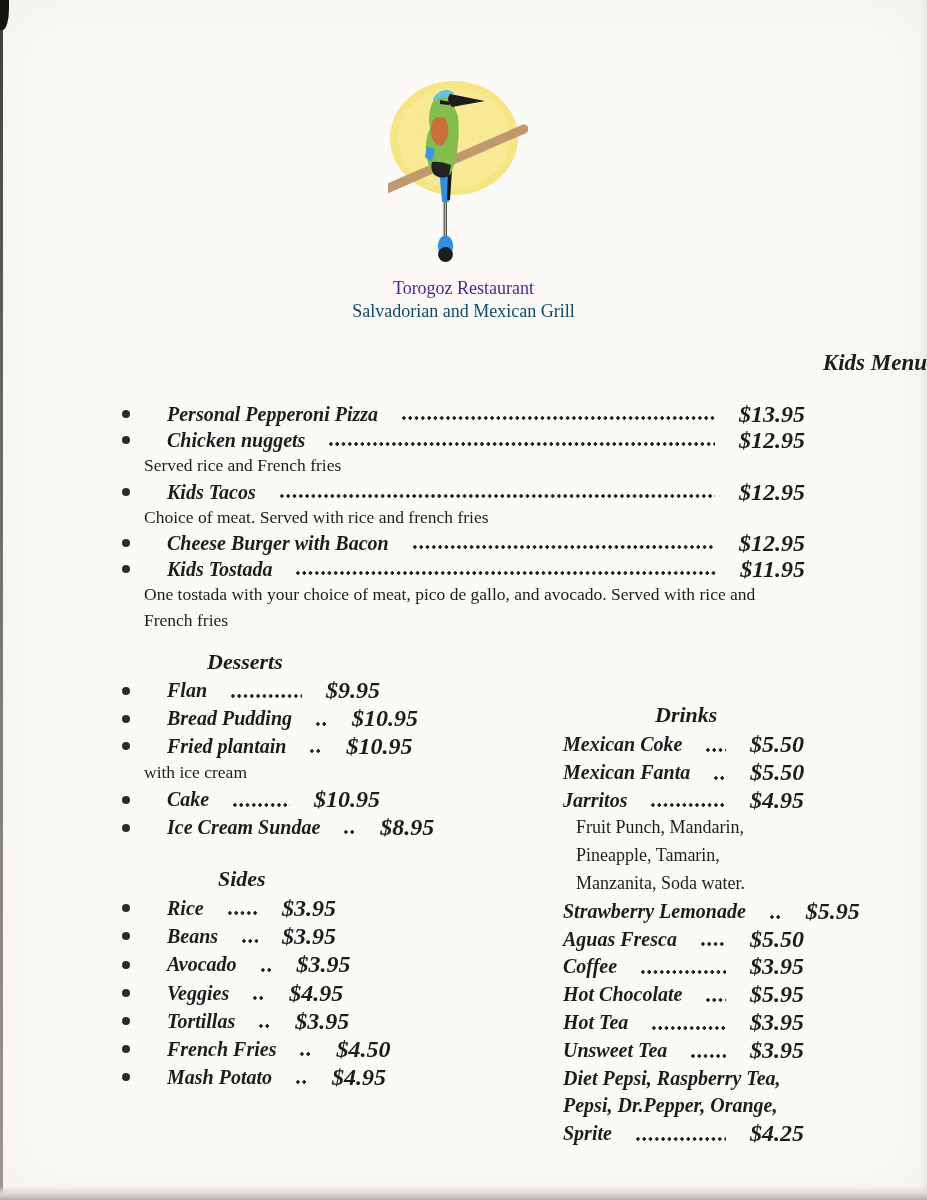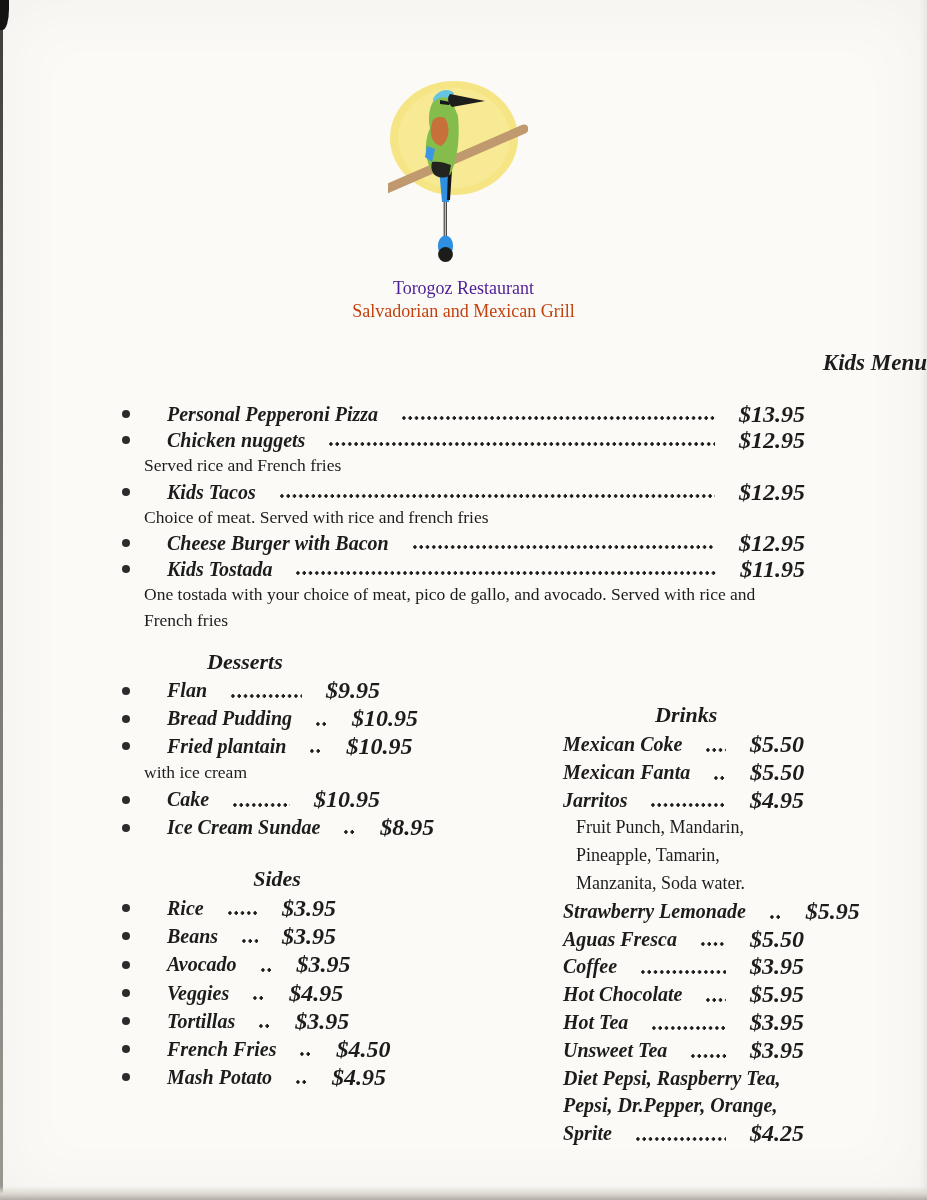--- a/index.html
+++ b/index.html
@@ -31,29 +31,29 @@
   .edge-right{
     position:absolute;right:0;top:0;width:8px;height:1200px;
     background:linear-gradient(to left,rgba(0,0,0,0.05),rgba(0,0,0,0));
   }
 
   .logo{position:absolute;left:388px;top:78px;width:140px;height:190px;}
 
   .brand-name{position:absolute;top:278px;left:0;width:100%;text-align:center;
     font-size:18px;color:#4c1d95;}
   .brand-tagline{position:absolute;top:301px;left:0;width:100%;text-align:center;
-    font-size:18px;color:#c2410c;}
+    font-size:18px;color:#0c4a6e;}
 
   .kids-title{position:absolute;top:350px;left:0;width:100%;text-align:right;
     font-size:23px;font-weight:bold;font-style:italic;}
 
   .section{position:absolute;}
   .kids-list{left:122px;top:401px;width:683px;}
   .desserts-block{left:122px;top:648px;width:258px;}
-  .sides-block{left:122px;top:865px;width:214px;text-align:center;}
+  .sides-block{left:122px;top:865px;width:214px;}
   .drinks-block{left:563px;top:701px;width:241px;}
 
   h2{margin:0;font-size:22px;font-weight:bold;font-style:italic;line-height:28px;}
   .desserts-block h2{margin-left:85px;margin-bottom:1px;}
   .sides-block h2{margin-left:96px;margin-bottom:1px;}
   .drinks-block h2{margin-left:92px;margin-bottom:2px;}
 
   .row{display:flex;align-items:flex-end;line-height:26px;gap:23px;}
   .desserts-block .row,.sides-block .row,.drinks-block .row{line-height:27.8px;}
   .sides-block .row{line-height:28.2px;}

